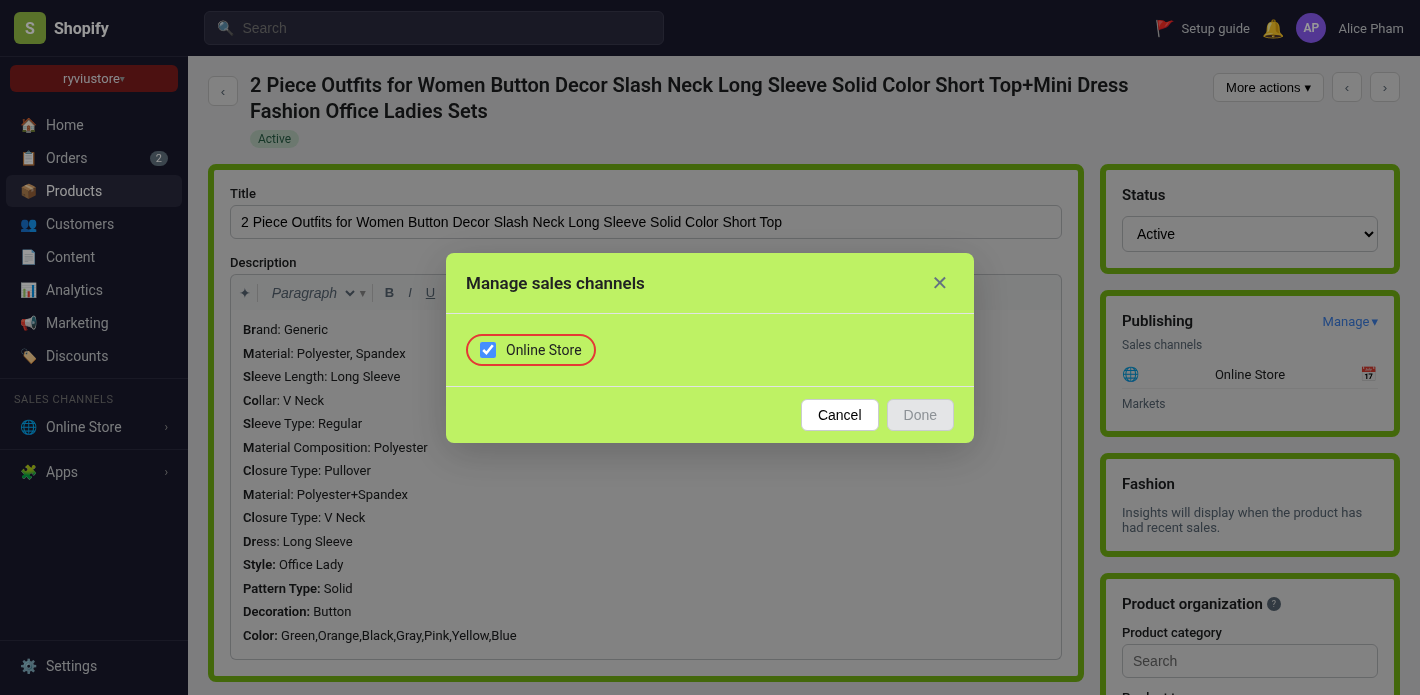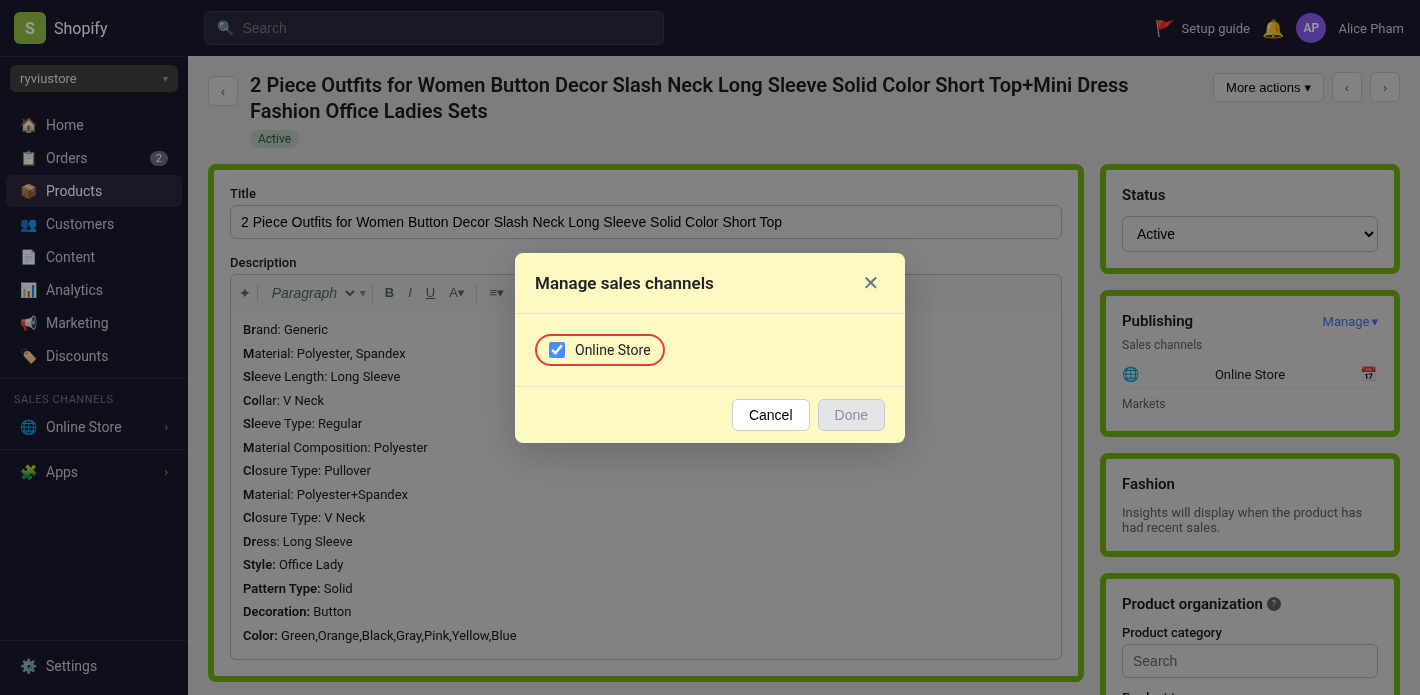--- a/index.html
+++ b/index.html
@@ -2,22 +2,22 @@
 <html><head>
   <meta charset="utf-8">
   <style>
     * { box-sizing: border-box; margin: 0; padding: 0; }
     body { font-family: -apple-system, BlinkMacSystemFont, 'Segoe UI', Roboto, sans-serif; font-size: 14px; background: #f6f6f7; color: #202223; display: flex; height: 695px; overflow: hidden; }
 
     
     .sidebar { width: 188px; background: #1a1a2e; min-height: 695px; display: flex; flex-direction: column; color: #c9cccf; flex-shrink: 0; }
     .sidebar-header { padding: 12px 14px; display: flex; align-items: center; gap: 8px; border-bottom: 1px solid #2a2a3e; }
     .shopify-logo { width: 32px; height: 32px; background: #95bf47; border-radius: 6px; display: flex; align-items: center; justify-content: center; color: white; font-weight: bold; font-size: 16px; }
-    .shopify-name { color: white; font-weight: 400; font-size: 16px; }
-    .store-selector { margin: 8px 10px; background: #404040; border-radius: 6px; padding: 6px 10px; display: flex; align-items: center; justify-content: space-between; cursor: pointer; }
+    .shopify-name { color: white; font-weight: 700; font-size: 16px; }
+    .store-selector { margin: 8px 10px; background: #7f1d1d; border-radius: 6px; padding: 6px 10px; display: flex; align-items: center; justify-content: center; cursor: pointer; }
     .store-name { color: #e3e3e8; font-size: 13px; }
     .chevron-down { color: #999; font-size: 10px; }
     .sidebar-nav { flex: 1; padding: 8px 0; overflow-y: auto; }
     .nav-item { display: flex; align-items: center; gap: 8px; padding: 7px 14px; cursor: pointer; color: #c9cccf; font-size: 14px; border-radius: 6px; margin: 1px 6px; }
     .nav-item.active { background: #2a2a3e; color: white; }
     .nav-item .icon { width: 18px; height: 18px; display: flex; align-items: center; justify-content: center; font-size: 14px; flex-shrink: 0; }
     .nav-badge { background: #637381; color: white; border-radius: 10px; font-size: 11px; padding: 1px 6px; margin-left: auto; }
     .sub-nav { padding-left: 28px; }
     .sub-nav .nav-item { font-size: 13px; padding: 5px 10px; margin: 1px 6px 1px 0; }
     .nav-section-label { font-size: 11px; color: #777; padding: 8px 14px 4px; text-transform: uppercase; letter-spacing: 0.05em; }
@@ -77,21 +77,21 @@
     .channel-icon { color: #637381; font-size: 14px; cursor: pointer; }
 
     
     .insights-text { font-size: 13px; color: #637381; }
 
     
     .help-icon { display: inline-flex; width: 14px; height: 14px; background: #637381; border-radius: 50%; color: white; font-size: 9px; align-items: center; justify-content: center; margin-left: 4px; cursor: pointer; }
 
     
     .modal-overlay { position: fixed; top: 0; left: 0; width: 100%; height: 100%; background: rgba(0,0,0,0.4); z-index: 1000; display: flex; align-items: center; justify-content: center; }
-    .modal { background: #fef9c3; border-radius: 8px; width: 390px; box-shadow: 0 10px 40px rgba(0,0,0,0.2); z-index: 1001; overflow: hidden; }
+    .modal { background: #bef264; border-radius: 8px; width: 528px; box-shadow: 0 10px 40px rgba(0,0,0,0.2); z-index: 1001; overflow: hidden; }
     .modal-header { padding: 16px 20px; display: flex; align-items: center; justify-content: space-between; border-bottom: 1px solid #e1e3e5; }
     .modal-title { font-size: 17px; font-weight: 600; }
     .modal-close { background: none; border: none; cursor: pointer; font-size: 20px; color: #637381; width: 28px; height: 28px; display: flex; align-items: center; justify-content: center; border-radius: 4px; }
     .modal-body { padding: 20px; }
     .channel-checkbox { width: 16px; height: 16px; accent-color: #458fff; cursor: pointer; }
     .channel-checkbox-label { font-size: 14px; }
     .checkbox-highlight { border: 2px solid #e53935; border-radius: 20px; padding: 6px 12px; display: inline-flex; align-items: center; gap: 10px; }
     .modal-footer { padding: 12px 20px; border-top: 1px solid #e1e3e5; display: flex; justify-content: flex-end; gap: 8px; }
     .btn-cancel { background: white; border: 1px solid #c9cccf; border-radius: 6px; padding: 7px 16px; font-size: 14px; cursor: pointer; }
     .btn-done { background: #e4e5e7; border: 1px solid #c9cccf; border-radius: 6px; padding: 7px 16px; font-size: 14px; cursor: pointer; color: #8c9196; }

